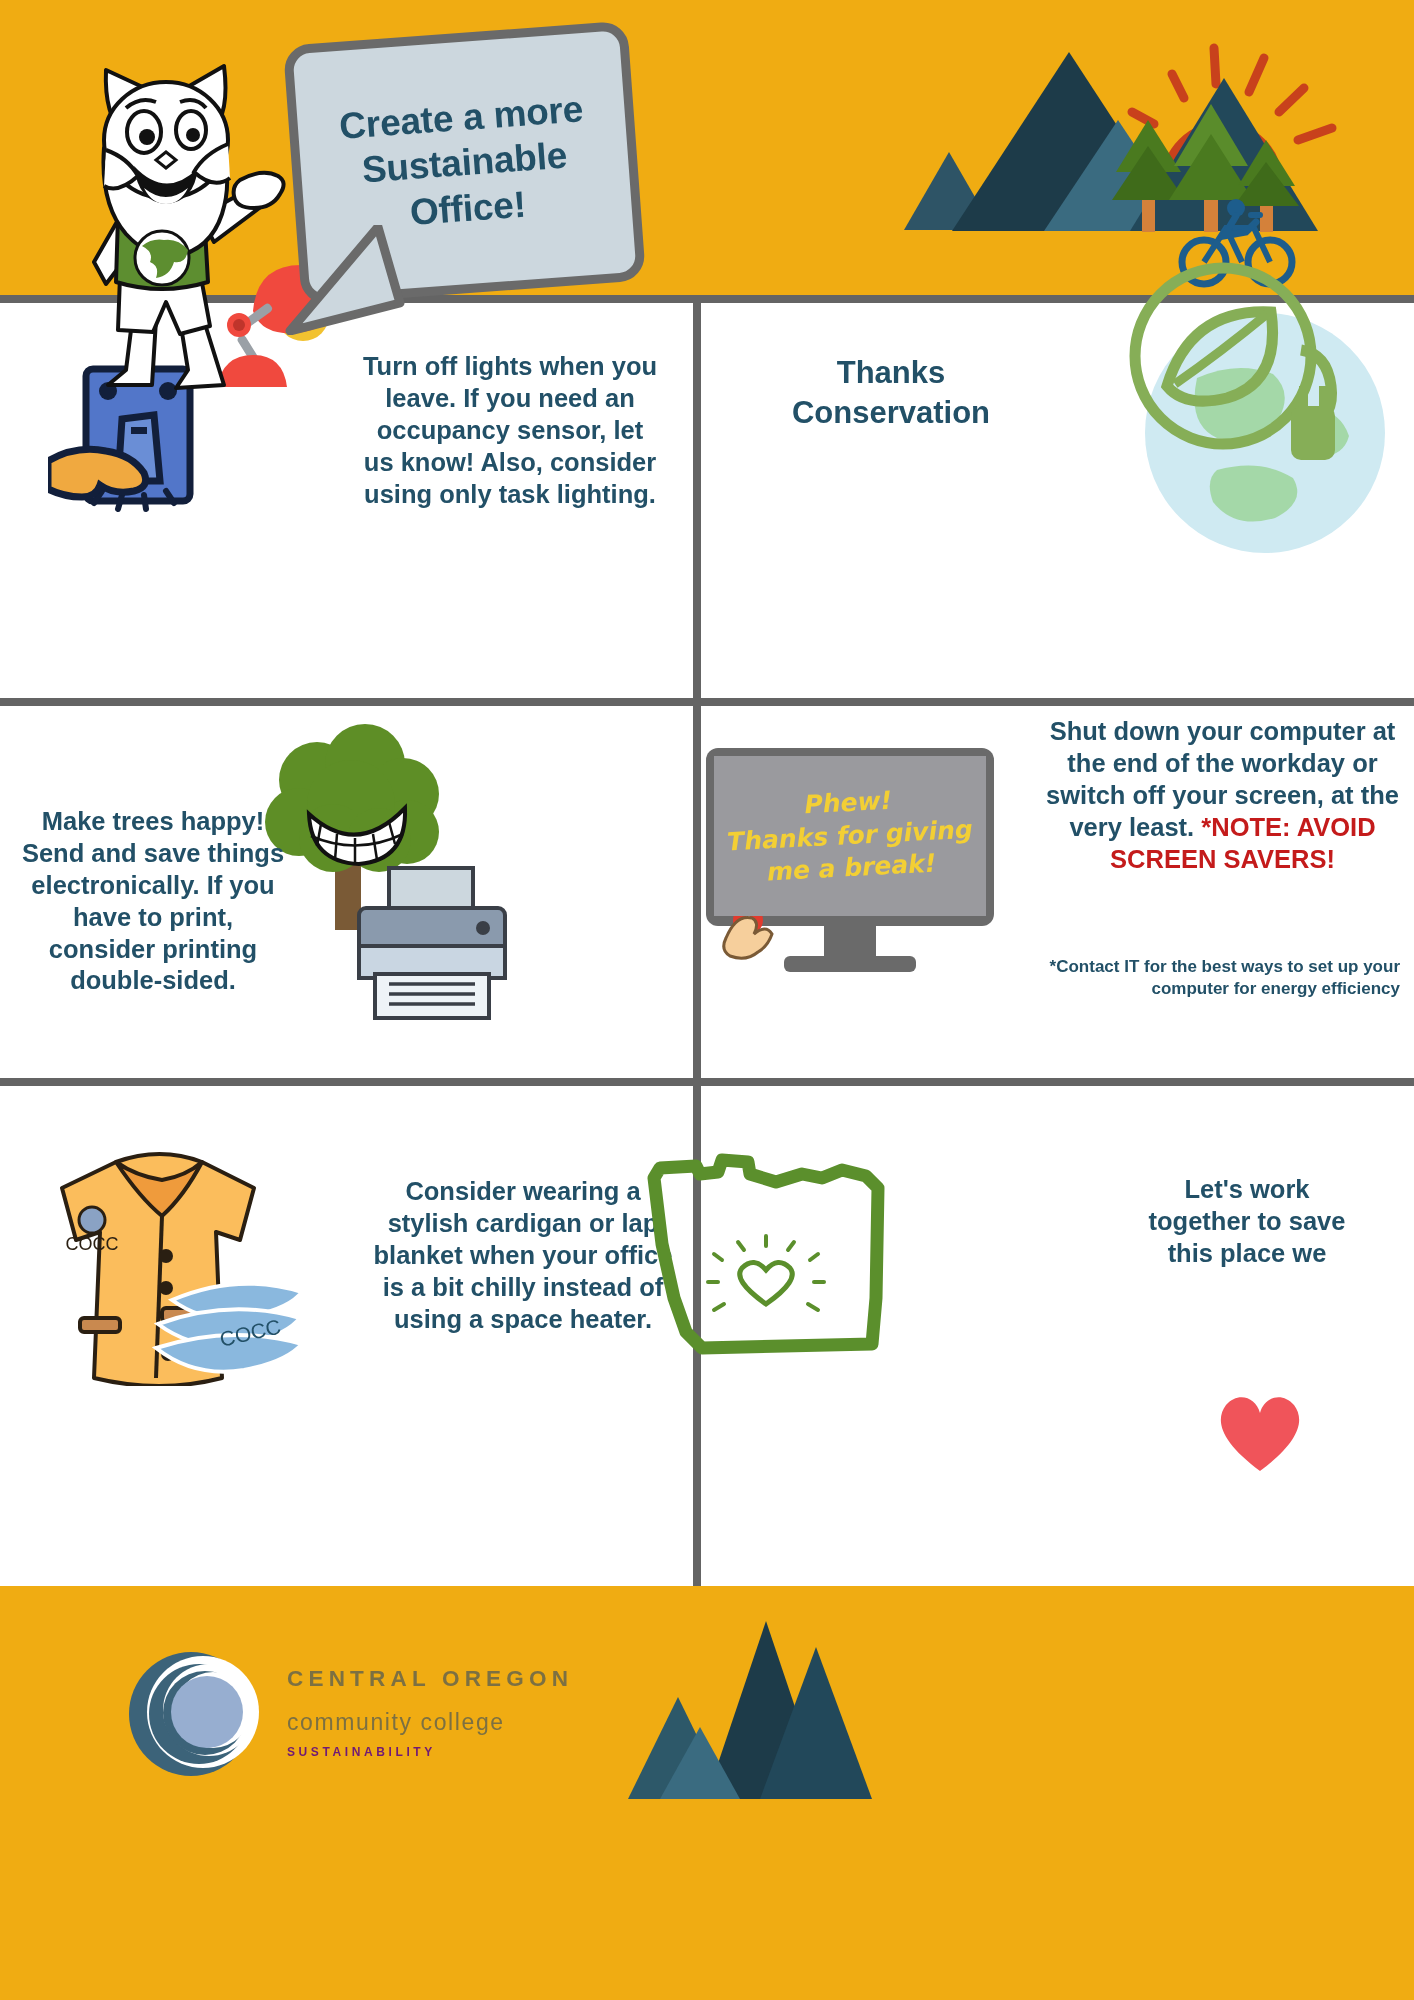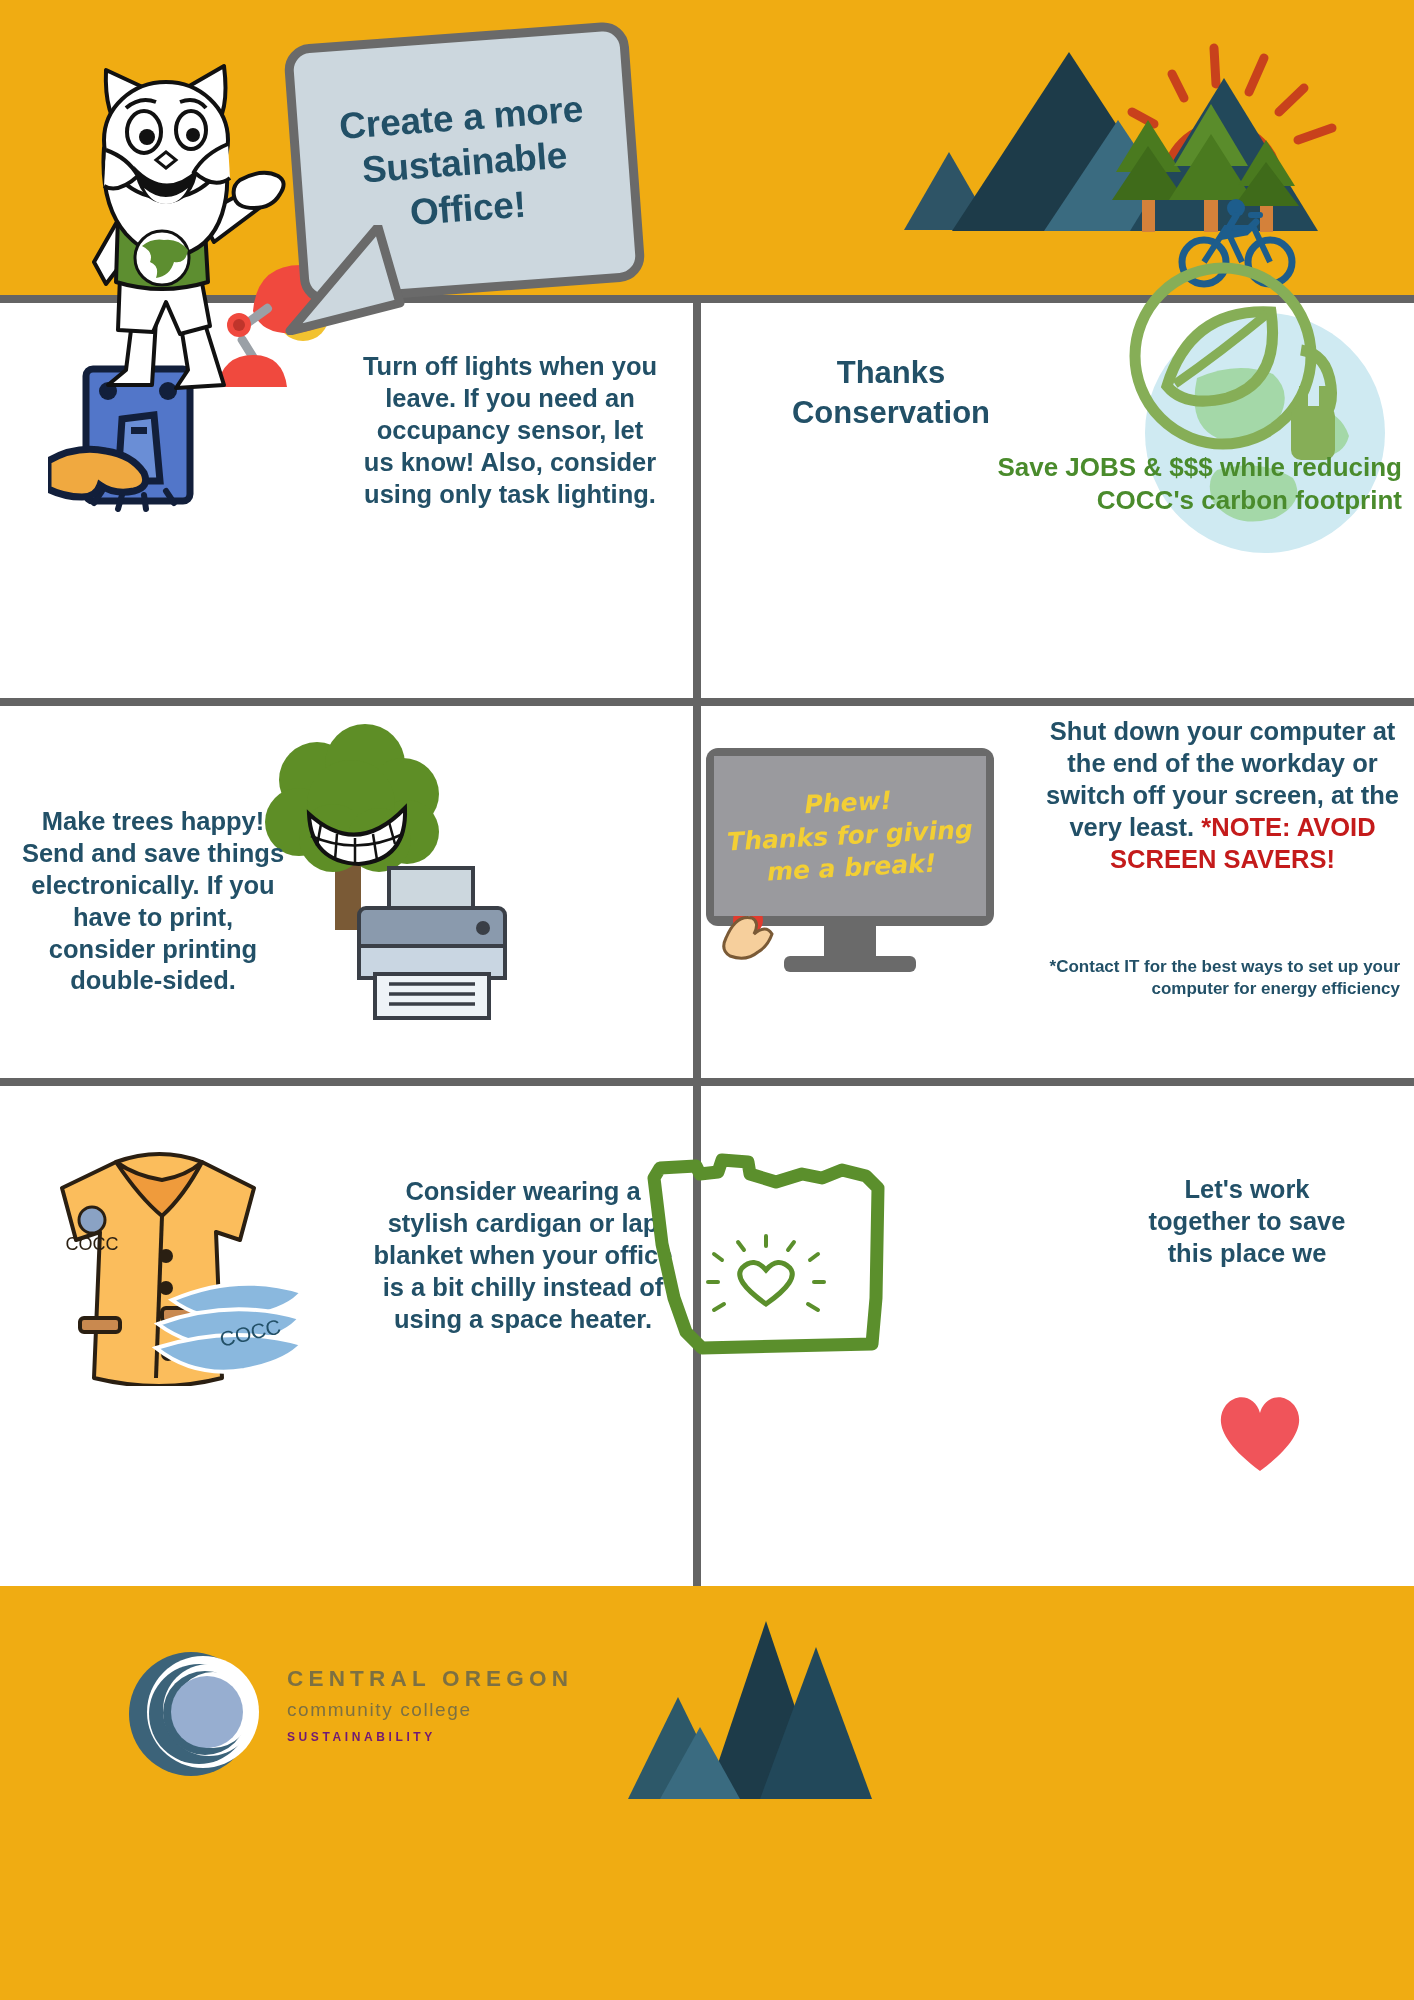--- a/index.html
+++ b/index.html
@@ -117,21 +117,21 @@
   .save-txt { position:absolute; right:52px; top:88px; width:230px; }
   .oregon { position:absolute; left:-75px; top:62px; width:315px; height:250px; }
   .heart-big { position:absolute; right:108px; top:305px; width:92px; height:82px; }
 
   
   .footer { position:absolute; left:0; top:1586px; width:1414px; height:414px; background:#f0ac12; }
   .logo-wrap { position:absolute; left:125px; top:52px; width:470px; height:160px; }
   .logo-mark { position:absolute; left:0; top:0; width:145px; height:150px; }
   .logo-txt { position:absolute; left:162px; top:28px; width:310px; }
   .logo-l1 { color:#7c7042; font-size:22.5px; font-weight:bold; letter-spacing:5.2px; }
-  .logo-l2 { color:#7c7042; font-size:19px; letter-spacing:1.6px; margin-top:7px; }
+  .logo-l2 { color:#7c7042; font-size:23px; letter-spacing:1.6px; margin-top:17px; }
   .logo-l3 { color:#701a75; font-size:12px; font-weight:bold; letter-spacing:3.6px; margin-top:9px; }
   .foot-mtn { position:absolute; left:620px; top:25px; width:260px; height:190px; }
   .contact {
     position:absolute; right:82px; top:48px; width:400px;
     color:#4c5b25; font-size:22px; line-height:1.45; text-align:center;
   }
   .contact .hdr { font-weight:bold; }
 </style>
 </head>
 <body>
@@ -296,21 +296,20 @@
           <path d="M196 92 q26 4 30 36 q4 30 -22 42" fill="none" stroke="#86ae57" stroke-width="11"></path>
           <rect x="186" y="148" width="44" height="54" rx="10" fill="#86ae57"></rect>
           <rect x="194" y="128" width="9" height="24" fill="#86ae57"></rect>
           <rect x="214" y="128" width="9" height="24" fill="#86ae57"></rect>
         </svg>
       </div>
       <div class="energy-title">
         <div>Thanks</div>
         <div>Conservation</div>
       </div>
-      <div class="energy-green">Save JOBS &amp; $$$ while reducing COCC's carbon footprint</div>
     </div>
 
     <div class="cell c-trees">
       <div class="happy-tree">
         <svg width="190" height="215" viewBox="0 0 190 215">
           <rect x="80" y="110" width="26" height="102" fill="#7a5a36"></rect>
           <path d="M88 118 L58 80 M100 116 L134 78 M92 104 L74 62 M98 100 L120 58" stroke="#7a5a36" stroke-width="7" fill="none"></path>
           <g fill="#5e8e26">
             <circle cx="62" cy="62" r="38"></circle>
             <circle cx="110" cy="46" r="40"></circle>

